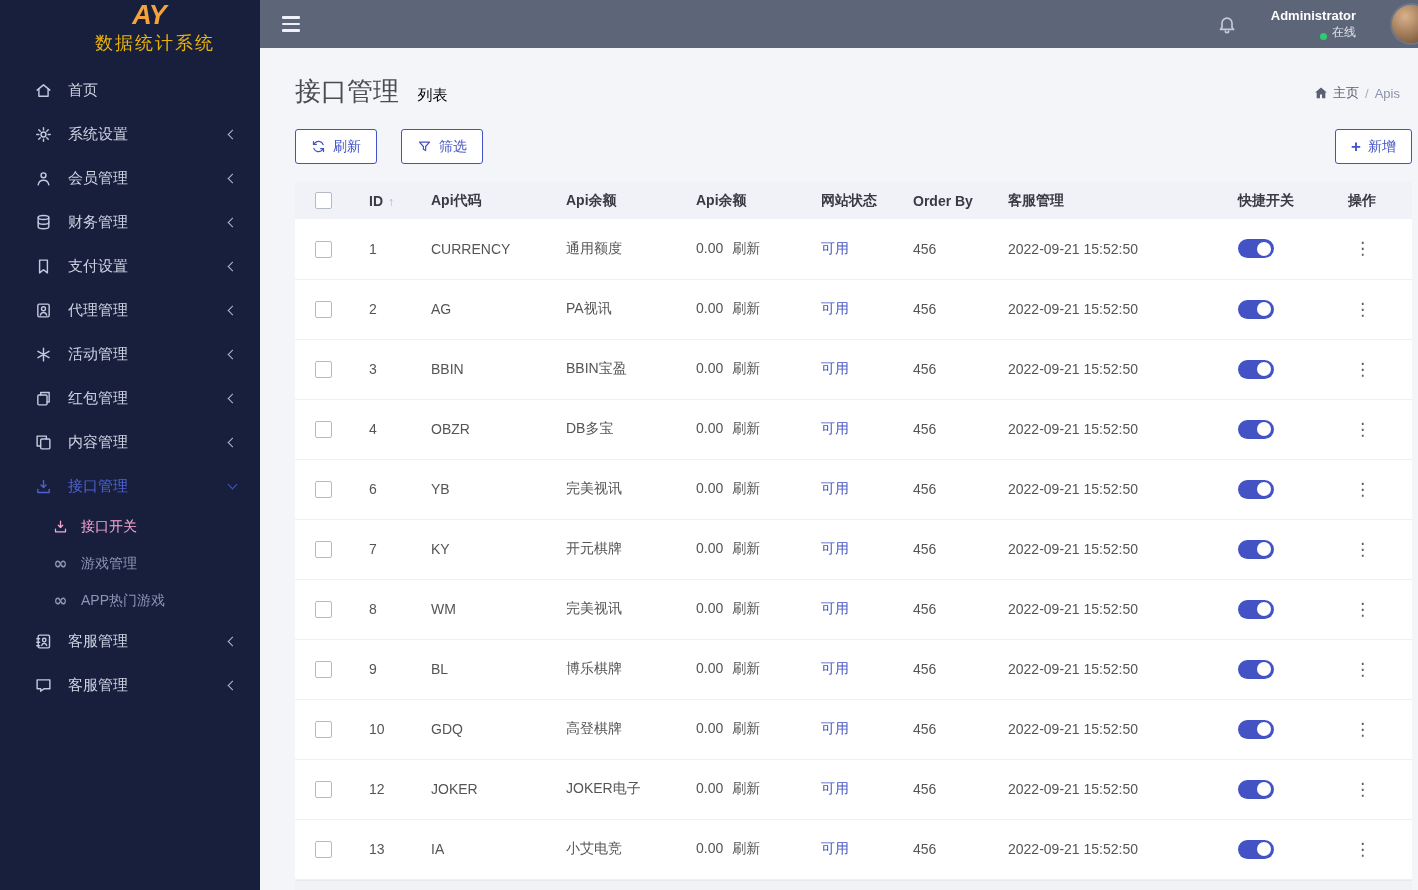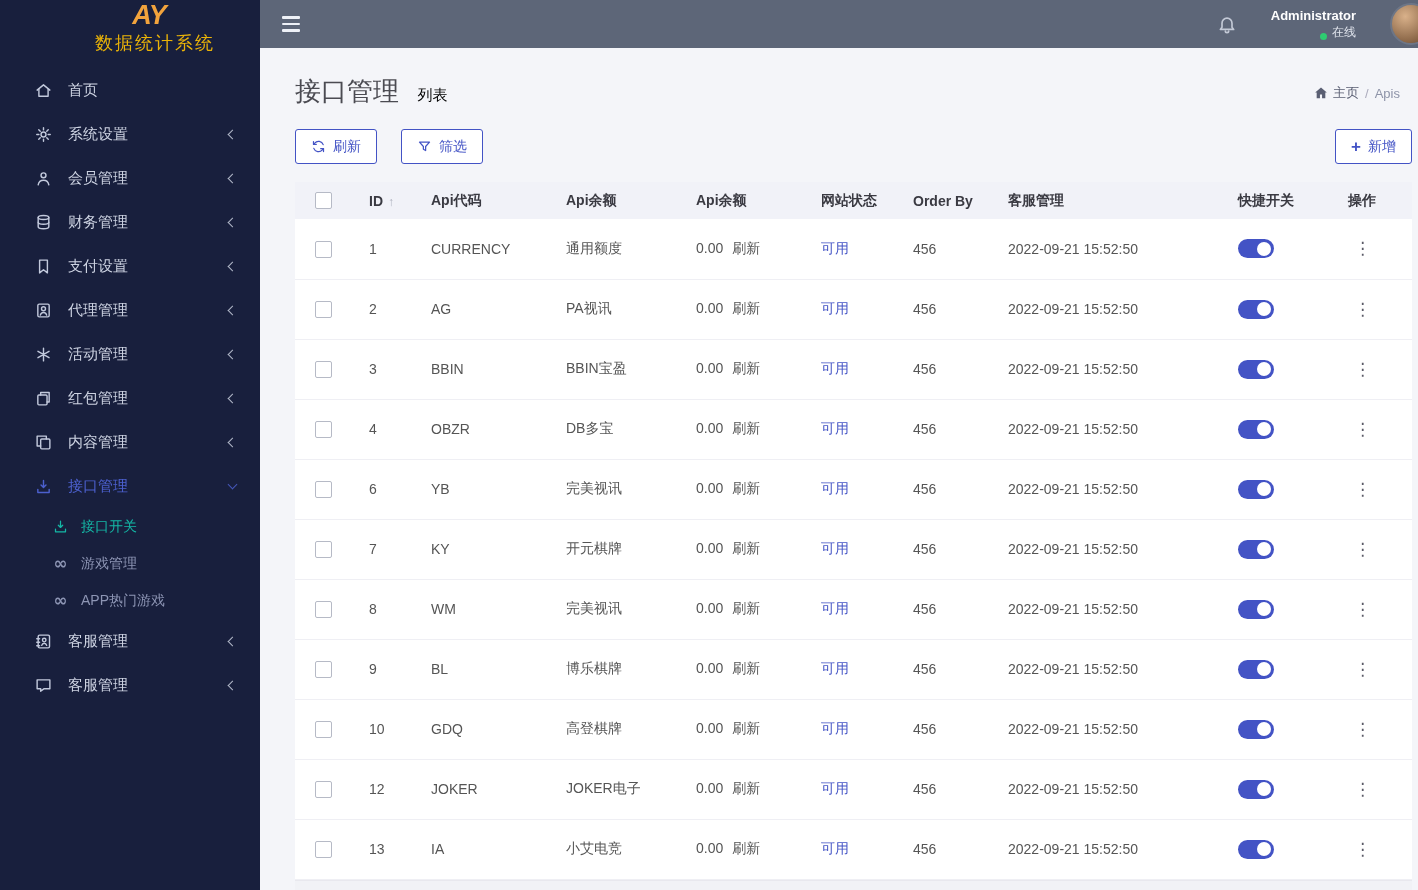--- a/index.html
+++ b/index.html
@@ -14,21 +14,21 @@
   .brand-title { margin-left:12px; font-size:18px; color:#eab308; letter-spacing:2px; }
   .nav { margin-top:14px; }
   .nav-item { display:flex; align-items:center; height:44px; padding:0 24px 0 34px; color:#cdd3e2; font-size:15px; cursor:pointer; }
   .nav-item .nav-icon { width:19px; height:19px; display:flex; align-items:center; justify-content:center; margin-right:15px; color:#c2c9dc; }
   .nav-icon svg { width:17px; height:17px; }
   .nav-item.active, .nav-item.active .nav-icon { color:#4c60ce; }
   .nav-sub { }
   .nav-subitem { display:flex; align-items:center; height:37px; padding:0 24px 0 52px; color:#8d95b4; font-size:14px; cursor:pointer; }
   .nav-subitem .nav-icon { width:17px; height:17px; margin-right:12px; display:flex; align-items:center; justify-content:center; }
   .nav-subitem .nav-icon svg { width:15px; height:15px; }
-  .nav-subitem.active { color:#14b8a6; }
+  .nav-subitem.active { color:#f9a8d4; }
   .inf { font-size:17px; font-weight:bold; line-height:1; font-family:"DejaVu Sans",sans-serif; }
   .chev { margin-left:auto; width:7px; height:7px; border:solid currentColor; border-width:0 1.6px 1.6px 0; opacity:.85; }
   .chev.left { transform:rotate(135deg); }
   .chev.down { transform:rotate(45deg); margin-top:-3px; }
 
   
   .topbar { position:absolute; left:260px; top:0; right:0; height:48px; background:#5d6678; display:flex; align-items:center; padding-left:22px; z-index:2; }
   .burger { display:flex; flex-direction:column; gap:4px; cursor:pointer; }
   .burger i { display:block; width:18px; height:2.5px; background:#eef1f7; border-radius:1px; }
   .topbar-right { margin-left:auto; display:flex; align-items:center; gap:34px; }

